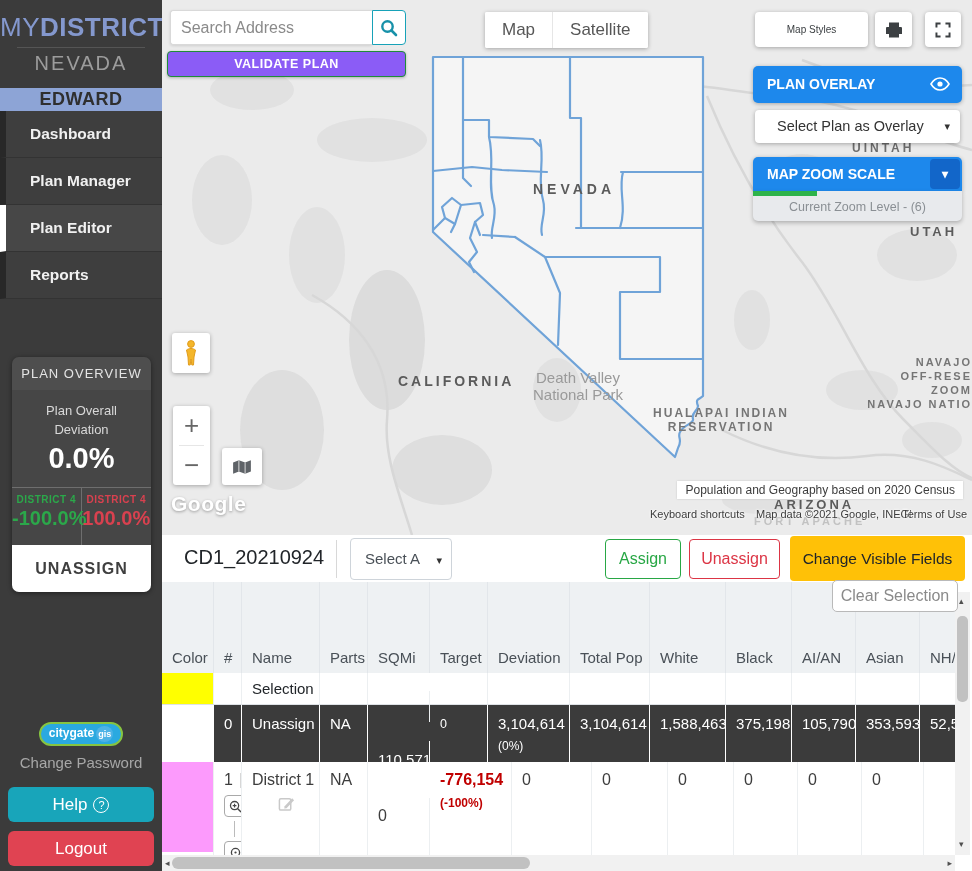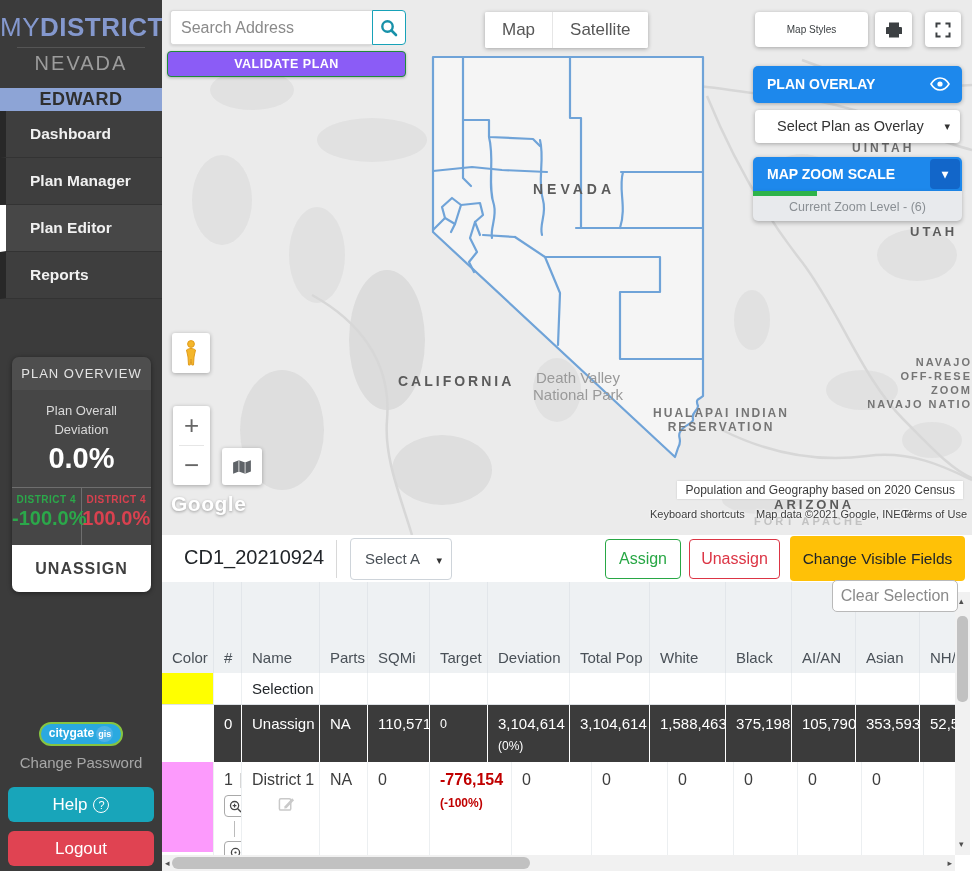--- a/index.html
+++ b/index.html
@@ -78,21 +78,21 @@
   .assign { left:443px; width:76px; border:1px solid #28a745; color:#28a745; }
   .unassign { left:527px; width:91px; border:1px solid #dc3545; color:#dc3545; }
   .cvf { left:628px; top:1px; width:175px; height:45px; background:#ffc107; border-radius:4px; color:#212529;
     font-size:15.5px; text-align:center; line-height:45px; cursor:pointer; }
   .clearsel { left:670px; top:45px; width:126px; height:32px; background:#fff; border:1px solid #b9b9b9; border-radius:5px;
     color:#8a8a8a; font-size:16px; text-align:center; line-height:30px; cursor:pointer; z-index:6; }
   
   #tablearea { position:absolute; left:162px; top:582px; width:793px; height:273px; overflow:hidden; background:#fff; }
   .trow { display:flex; width:820px; }
   .cell { flex:none; padding-left:10px; overflow:hidden; }
-  .c0{width:52px;} .c1{width:28px;} .c2{width:78px;} .c3{width:48px;} .c4{width:62px;} .c5{width:58px;}
+  .c0{width:52px;} .c1{width:28px;} .c2{width:78px;} .c3{width:48px;} .c4{width:62px;margin-top:36px;} .c5{width:58px;}
   .c6{width:82px;} .c7{width:80px;} .c8{width:76px;} .c9{width:66px;} .c10{width:64px;} .c11{width:64px;} .c12{width:62px;}
   .hrow { height:91px; background:#eef1f3; align-items:flex-end; }
   .hrow .cell { color:#495057; font-size:15px; padding-bottom:7px; border-right:1px solid #e2e6ea; height:100%;
     display:flex; align-items:flex-end; }
   .selrow { height:32px; border-bottom:1px solid #dee2e6; align-items:center; font-size:15px; color:#212529; }
   .selrow .cell { border-right:1px solid #eceff1; height:100%; display:flex; align-items:center; }
   .darkrow { height:57px; background:#3b3b3b; color:#fff; font-size:15px; }
   .darkrow .cell { border-right:1px solid #fff; height:100%; padding-top:10px; }
   .lightrow { height:93px; color:#3d3d3d; font-size:16px; }
   .lightrow .cell { border-right:1px solid #eceff1; height:100%; padding-top:9px; }

